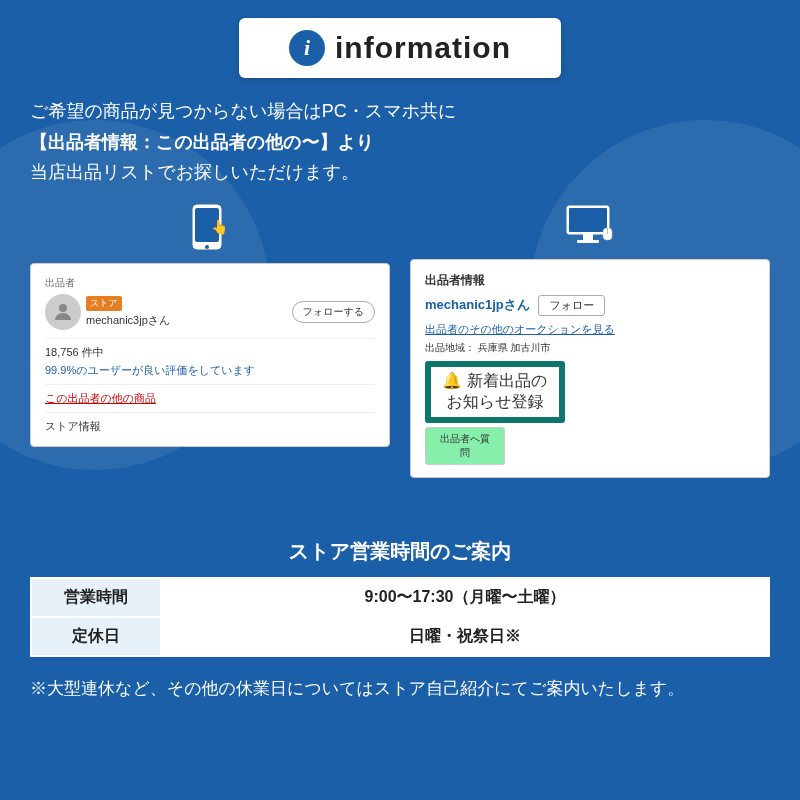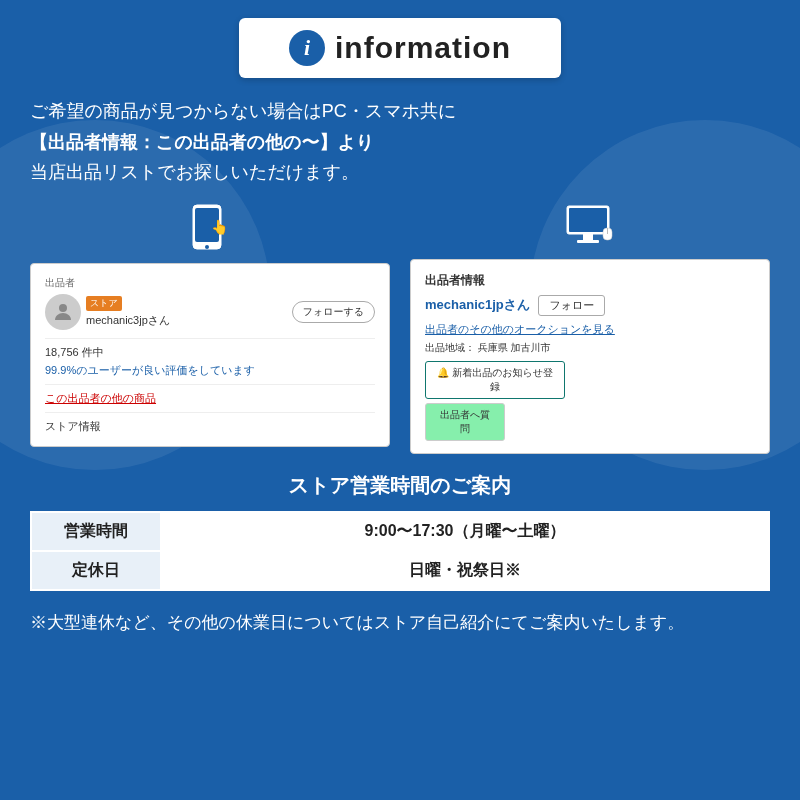--- a/index.html
+++ b/index.html
@@ -234,24 +234,24 @@
       text-decoration: underline;
       display: block;
       margin-bottom: 4px;
     }
     .pc-location {
       font-size: 10px;
       color: #333;
       margin-bottom: 6px;
     }
     .pc-notify-btn {
-      border: 1px solid #0f766e;
+      border: 6px solid #0f766e;
       border-radius: 3px;
       padding: 4px 10px;
-      font-size: 10px;
+      font-size: 16px;
       color: #333;
       background: white;
       display: block;
       margin-bottom: 4px;
       width: 140px;
     }
     .pc-question-btn {
       border: 1px solid #ccc;
       border-radius: 3px;
       padding: 4px 10px;
@@ -265,20 +265,21 @@
     
     .store-hours-section {
       width: 100%;
       text-align: center;
     }
     .store-hours-title {
       font-size: 20px;
       font-weight: bold;
       color: white;
       margin-bottom: 12px;
+      margin-top: 42px;
     }
     .hours-table {
       width: 100%;
       border-collapse: collapse;
       margin-bottom: 10px;
     }
     .hours-table tr td {
       border: 2px solid white;
       padding: 8px 14px;
       font-size: 16px;

